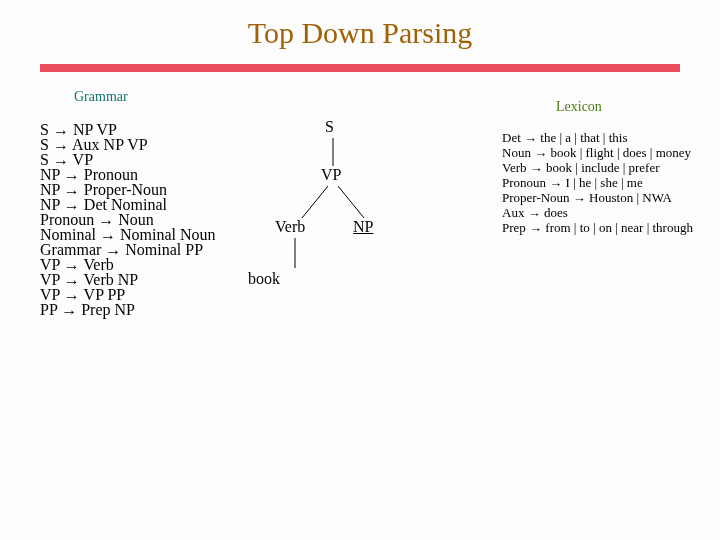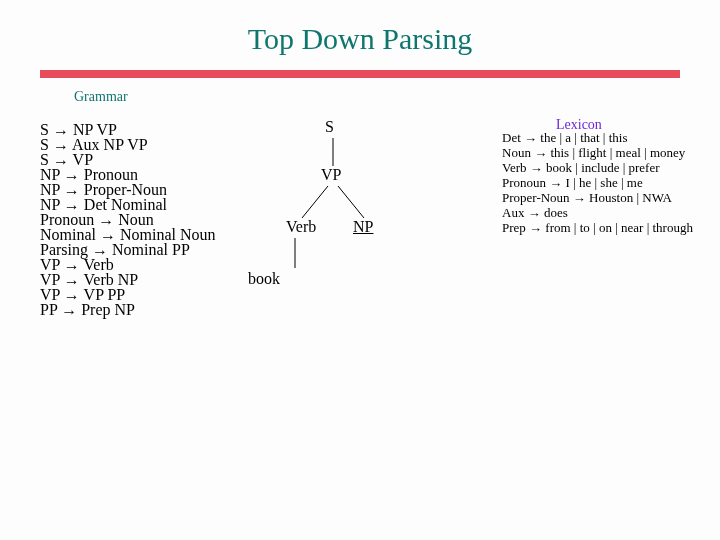--- a/index.html
+++ b/index.html
@@ -13,35 +13,35 @@
     position: relative;
   }
   .slide {
     width: 720px;
     height: 540px;
     position: relative;
   }
   .title {
     text-align: center;
     font-size: 30px;
-    color: #0f766e;
-    padding-top: 22px;
+    color: #a16207;
+    padding-top: 16px;
   }
   .rule {
     margin: 14px 40px 0 40px;
     height: 8px;
     background: #e84d5b;
   }
   .section-label {
     font-size: 14px;
     color: #0f766e;
     position: absolute;
   }
   .grammar-label { top: 89px; left: 74px; }
-  .lexicon-label { top: 117px; left: 556px; color: #6d28d9; }
+  .lexicon-label { top: 99px; left: 556px; color: #4d7c0f; }
   .grammar-rules {
     position: absolute;
     top: 122px;
     left: 40px;
     font-size: 16px;
     line-height: 15px;
     width: 180px;
   }
   .grammar-rules div { white-space: nowrap; }
   .lexicon-rules {
@@ -91,44 +91,44 @@
 
   <div class="grammar-rules">
     <div>S → NP VP</div>
     <div>S → Aux NP VP</div>
     <div>S → VP</div>
     <div>NP → Pronoun</div>
     <div>NP → Proper-Noun</div>
     <div>NP → Det Nominal</div>
     <div>Pronoun → Noun</div>
     <div>Nominal → Nominal Noun</div>
-    <div>Parsing → Nominal PP</div>
+    <div>Grammar → Nominal PP</div>
     <div>VP → Verb</div>
     <div>VP → Verb NP</div>
     <div>VP → VP PP</div>
     <div>PP → Prep NP</div>
   </div>
 
   <div class="lexicon-rules">
     <div>Det → the | a | that | this</div>
-    <div>Noun → this | flight | meal | money</div>
+    <div>Noun → book | flight | does | money</div>
     <div>Verb → book | include | prefer</div>
     <div>Pronoun → I | he | she | me</div>
     <div>Proper-Noun → Houston | NWA</div>
     <div>Aux → does</div>
     <div>Prep → from | to | on | near | through</div>
   </div>
 
   <div class="tree">
     <svg class="tree-lines">
       <line x1="78" y1="20" x2="78" y2="48"></line>
       <line x1="73" y1="68" x2="47" y2="100"></line>
       <line x1="83" y1="68" x2="109" y2="100"></line>
       <line x1="40" y1="120" x2="40" y2="150"></line>
     </svg>
     <div class="node" style="left:70px; top:0px;">S</div>
     <div class="node" style="left:66px; top:48px;">VP</div>
-    <div class="node" style="left:31px; top:100px;text-align:center;">Verb</div>
+    <div class="node" style="left:20px; top:100px;text-align:center;">Verb</div>
     <div class="node" style="left:98px; top:100px;text-decoration:underline;">NP</div>
     <div class="node" style="left:-7px; top:152px;">book</div>
   </div>
 
 </div>
 
 </body></html>

